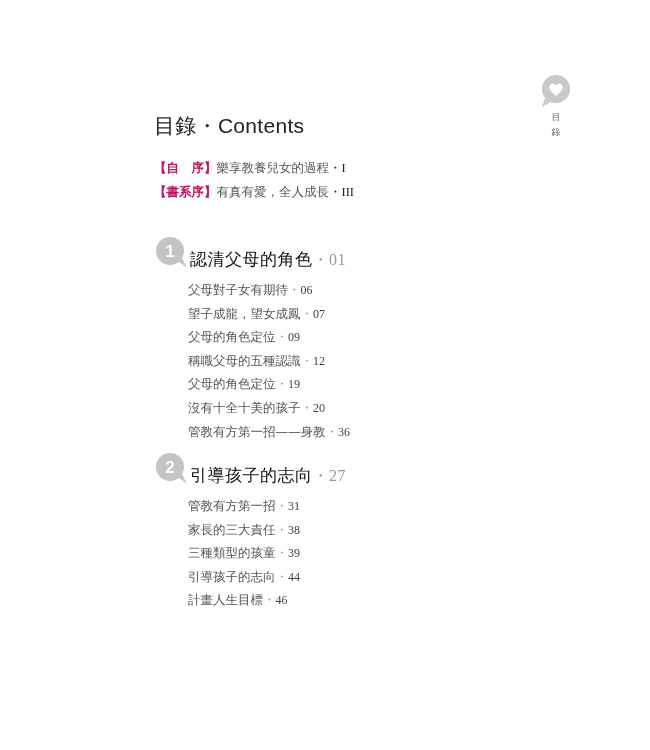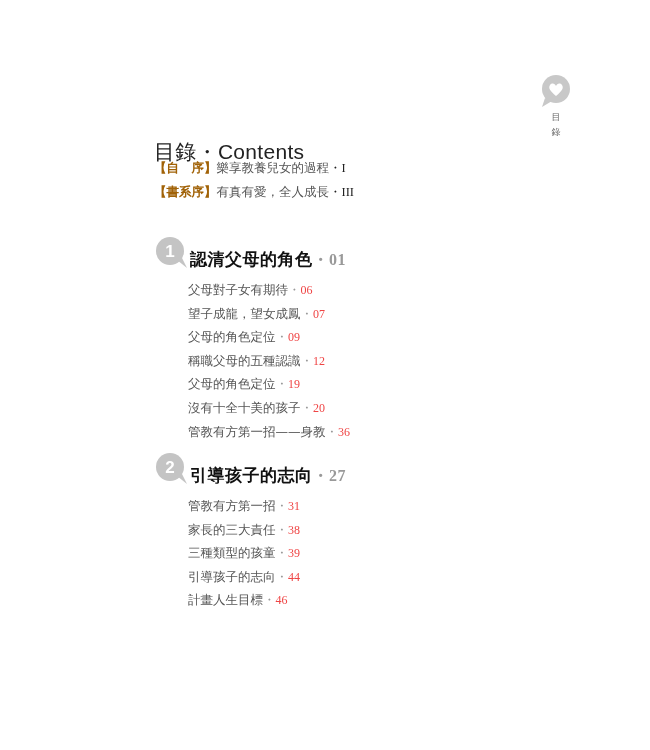--- a/index.html
+++ b/index.html
@@ -1,32 +1,32 @@
 <!DOCTYPE html>
 <html><head>
 <meta charset="utf-8">
 <style>
   html, body { margin:0; padding:0; }
   body { width:650px; height:750px; background:#ffffff; position:relative; overflow:hidden;
          font-family:"DejaVu Serif", serif; color:#333; }
   .side-tab { position:absolute; left:538px; top:74px; width:36px; text-align:center; }
   .side-tab .bubble { width:34px; height:34px; position:relative; margin:0 auto; }
   .side-tab .label { font-family:"DejaVu Sans", sans-serif; font-size:9px; color:#666; line-height:11px; margin-top:4px; }
-  .title { position:absolute; left:154px; top:112px; font-family:"Liberation Sans", sans-serif; font-size:21px; color:#222; letter-spacing:0.3px;margin-top:26px; }
+  .title { position:absolute; left:154px; top:112px; font-family:"Liberation Sans", sans-serif; font-size:21px; color:#222; letter-spacing:0.3px; }
   .pref { position:absolute; left:154px; font-size:12.5px; color:#555; white-space:nowrap; }
-  .pref .tag { font-family:Liberation Serif, serif; color:#a16207; font-weight:bold; }
+  .pref .tag { font-family:Liberation Serif, serif; color:#be185d; font-weight:bold; }
   .pref .pg { font-family:"Liberation Serif", serif; color:#222; }
   .chapter { position:absolute; left:155px; }
   .ch-head { position:relative; height:36px; }
   .ch-num { position:absolute; left:0; top:0; width:34px; height:34px; }
-  .ch-title { position:absolute; left:35px; top:12px; font-size:17px; font-weight:bold; color:#111; white-space:nowrap; letter-spacing:0.5px;}
+  .ch-title { position:absolute; left:35px; top:12px; font-size:17px; font-weight:normal; color:#111; white-space:nowrap; letter-spacing:0.5px;}
   .ch-title .pg { font-family:"Liberation Serif", serif; color:#999; font-size:16px; }
   .items { list-style:none; margin:0; padding:0; position:absolute; left:33px; top:42px; }
   .items li { font-size:12.5px; color:#555; height:23.6px; line-height:23.6px; white-space:nowrap; }
-  .items li .pg { font-family:"Liberation Serif", serif; color:#ef4444; font-size:12px; }
+  .items li .pg { font-family:"Liberation Serif", serif; color:#404040; font-size:12px; }
   .dot { color:#999; }
 </style>
 </head>
 <body>
 
 <div class="side-tab">
   <div class="bubble">
     <svg width="34" height="34" viewBox="0 0 34 34">
       <circle cx="17" cy="15" r="14" fill="#c8c8c8"></circle>
       <path d="M6 24 L3 33 L13 27 Z" fill="#c8c8c8"></path>

